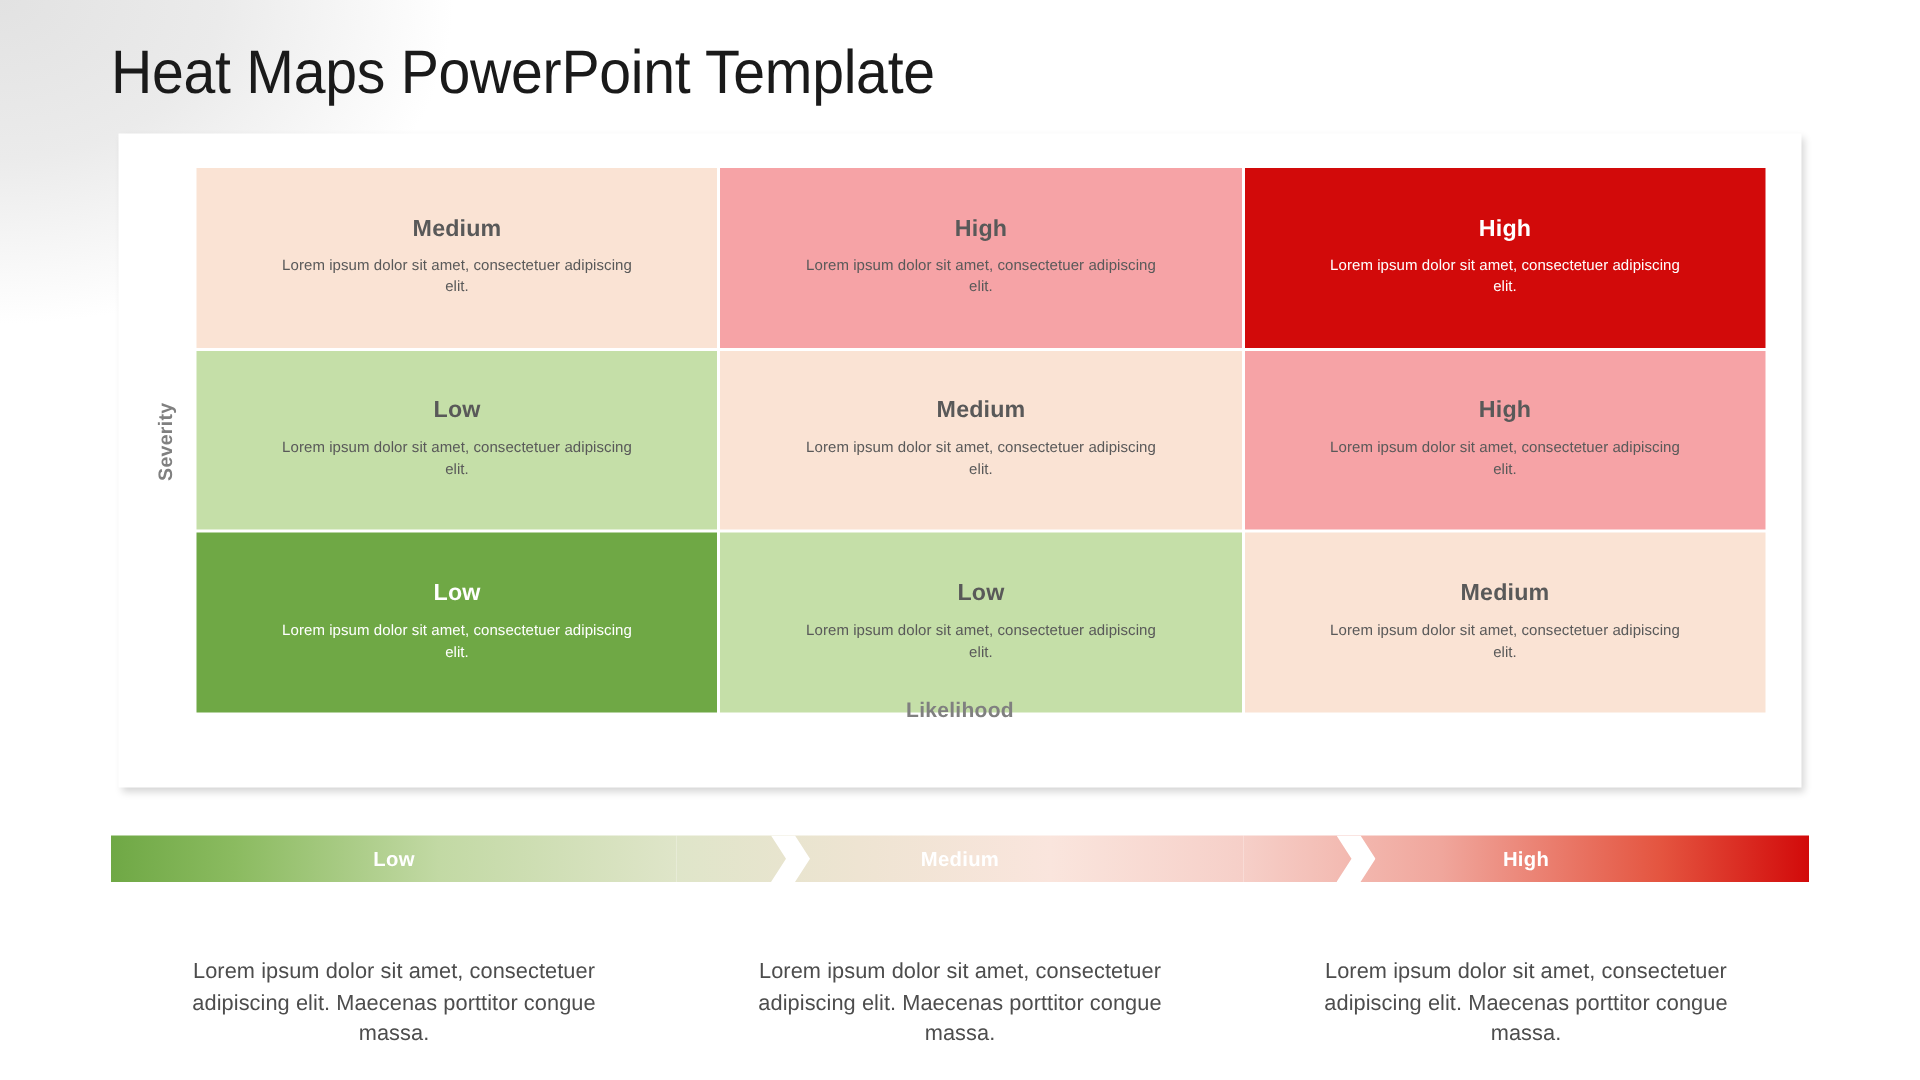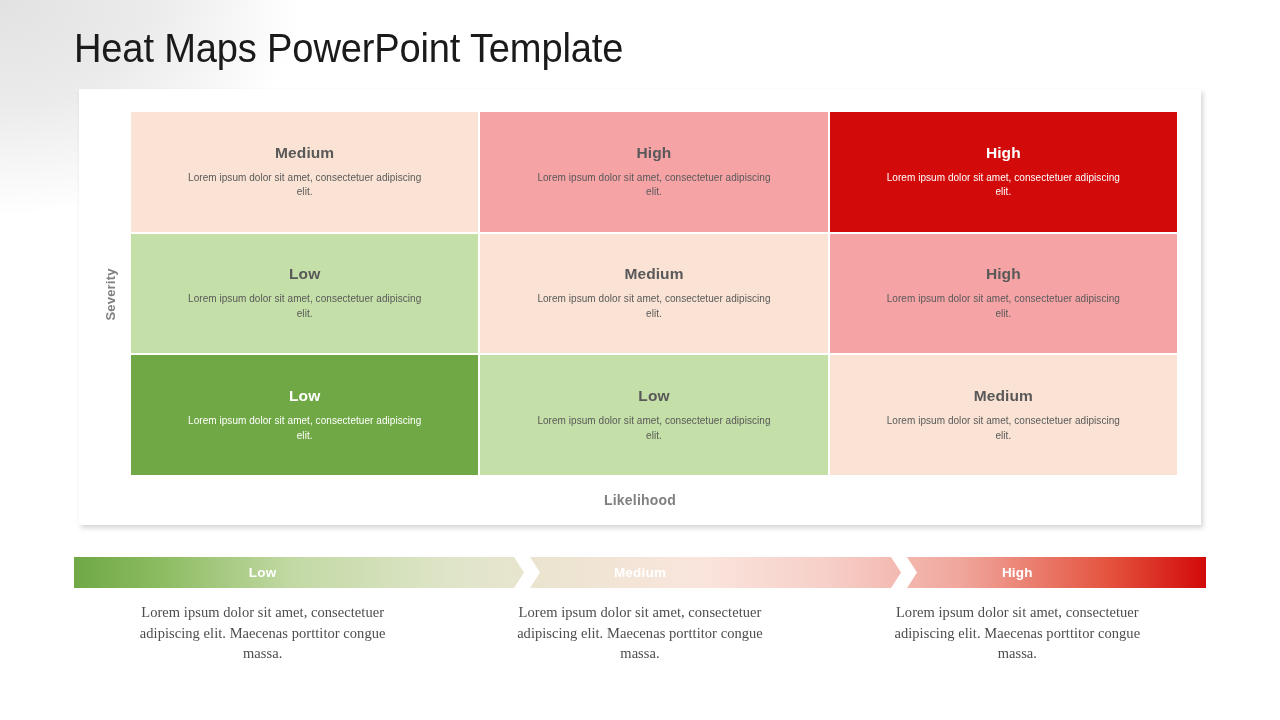--- a/index.html
+++ b/index.html
@@ -61,21 +61,21 @@
     font-size: 13px;
     font-weight: bold;
     color: #808080;
     letter-spacing: 0.2px;
   }
 
   
   .axis-likelihood {
     position: absolute;
     left: 79px;
-    top: 492px;
+    top: 465px;
     width: 1122px;
     text-align: center;
     font-size: 14px;
     font-weight: bold;
     color: #808080;
     letter-spacing: 0.2px;
   }
 
   
   .heat-grid {
@@ -148,24 +148,23 @@
     z-index: 3;
     pointer-events: none;
   }
   .chev.c1 { left: 440px; }
   .chev.c2 { left: 817px; }
 
   
   .desc-row {
     position: absolute;
     left: 74px;
-    top: 602px;
+    top: 638px;
     width: 1132px;
     display: flex;
-    font-family: Liberation Serif, serif;
   }
   .desc-col {
     flex: 1 1 0;
     text-align: center;
     font-size: 14.5px;
     line-height: 1.42;
     color: #4d4d4d;
     padding: 0 54px;
     letter-spacing: 0.05px;
   }

